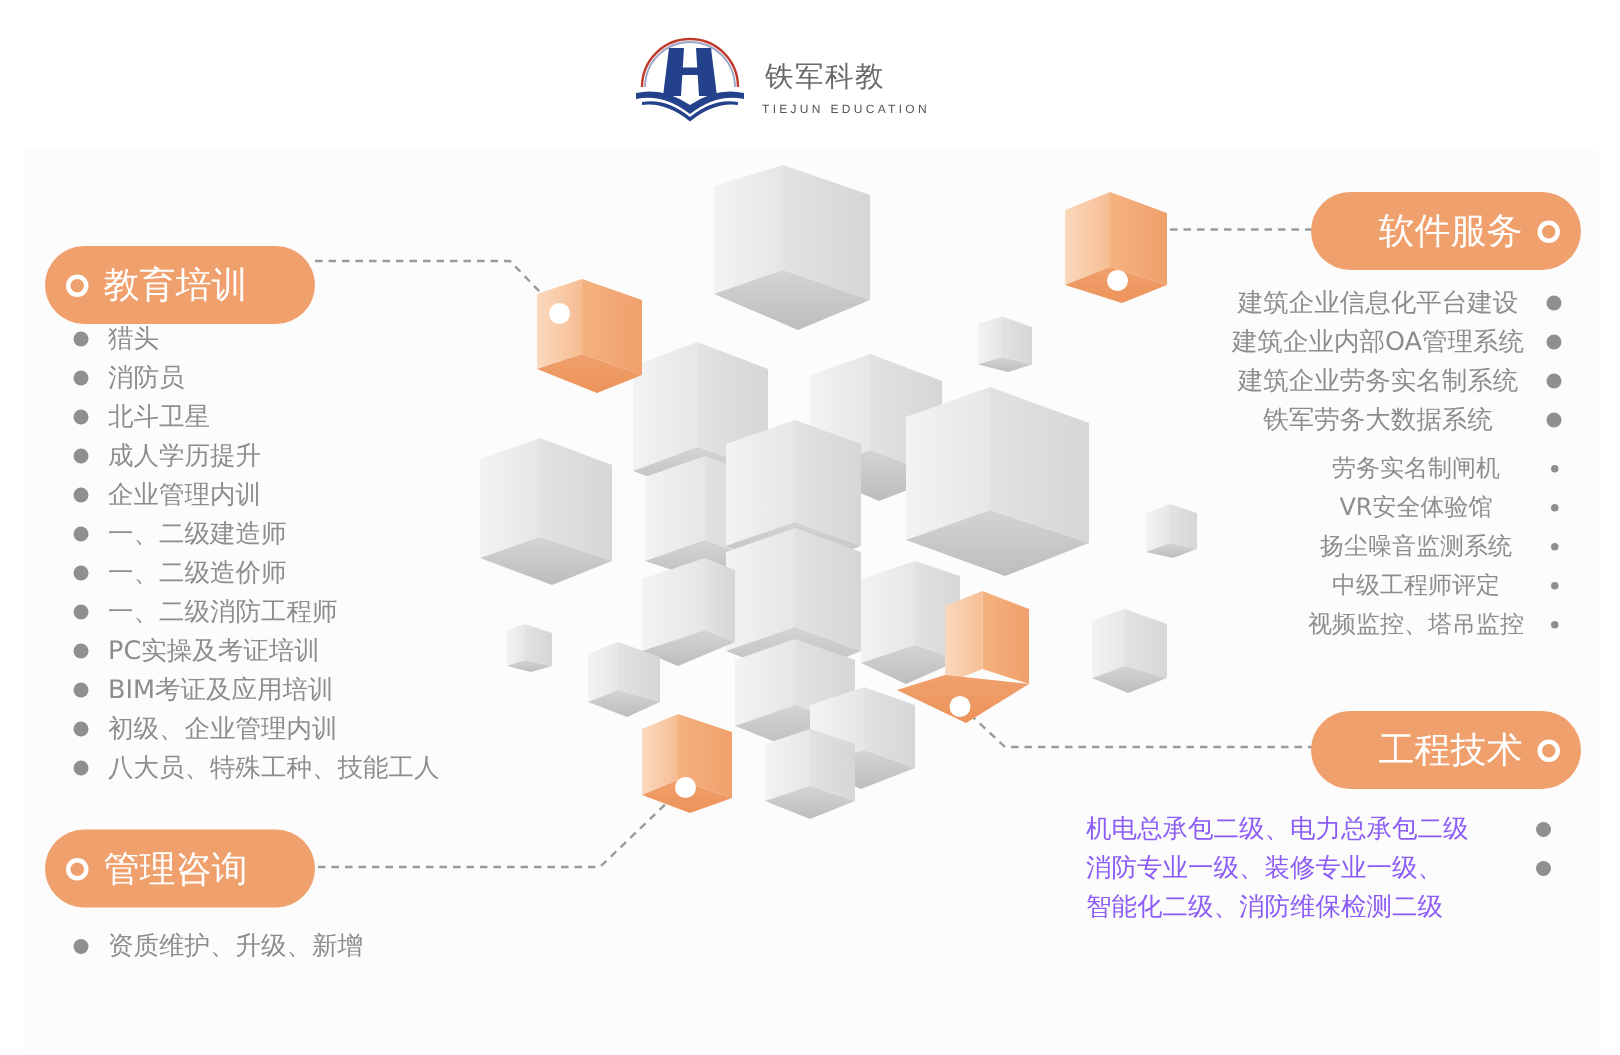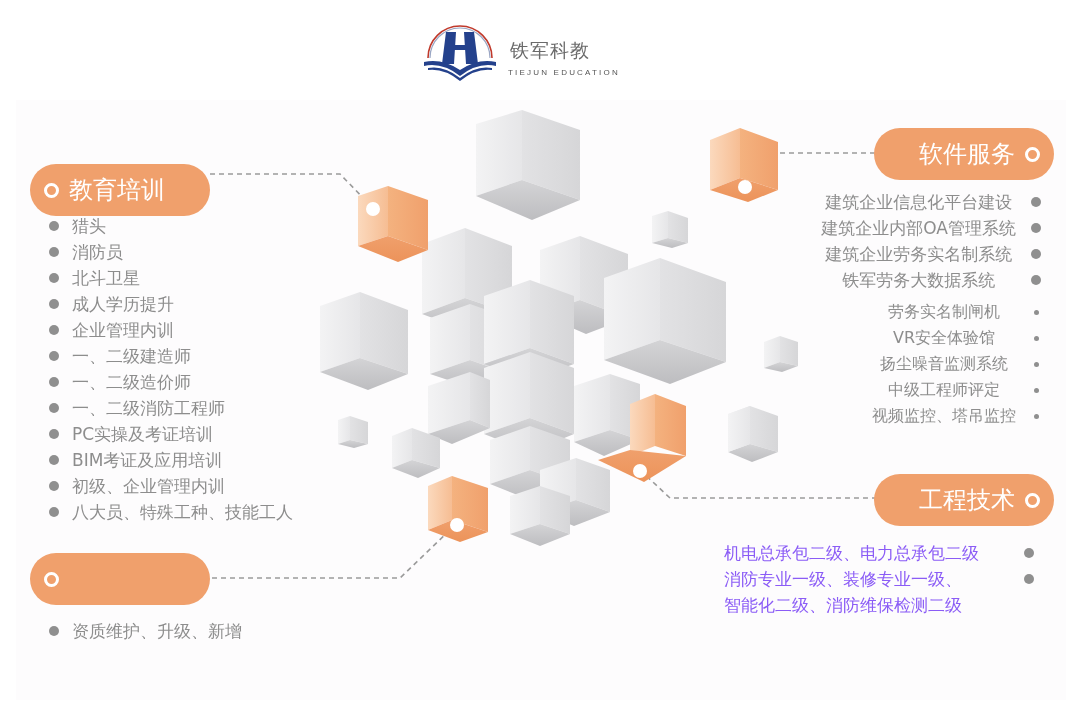--- a/index.html
+++ b/index.html
@@ -244,20 +244,21 @@
   <li><span class="dot"></span><span>一、二级造价师</span></li>
   <li><span class="dot"></span><span>一、二级消防工程师</span></li>
   <li><span class="dot"></span><span>PC实操及考证培训</span></li>
   <li><span class="dot"></span><span>BIM考证及应用培训</span></li>
   <li><span class="dot"></span><span>初级、企业管理内训</span></li>
   <li><span class="dot"></span><span>八大员、特殊工种、技能工人</span></li>
 </ul>
 
 <div class="pill pill-left" style="left:30px; top:553px; width:180px;">
   <span class="ring"></span>
+  <span>管理咨询</span>
 </div>
 <div class="mgmt">
   <div class="mgmt-line"><span class="mgmt-dot"></span><span>资质维护、升级、新增</span></div>
 </div>
 
 <div class="pill pill-right" style="left:874px; top:128px; width:180px;">
   <span>软件服务</span>
   <span class="ring"></span>
 </div>
 <ul class="list-right abs" style="right:36px; top:189px;">

